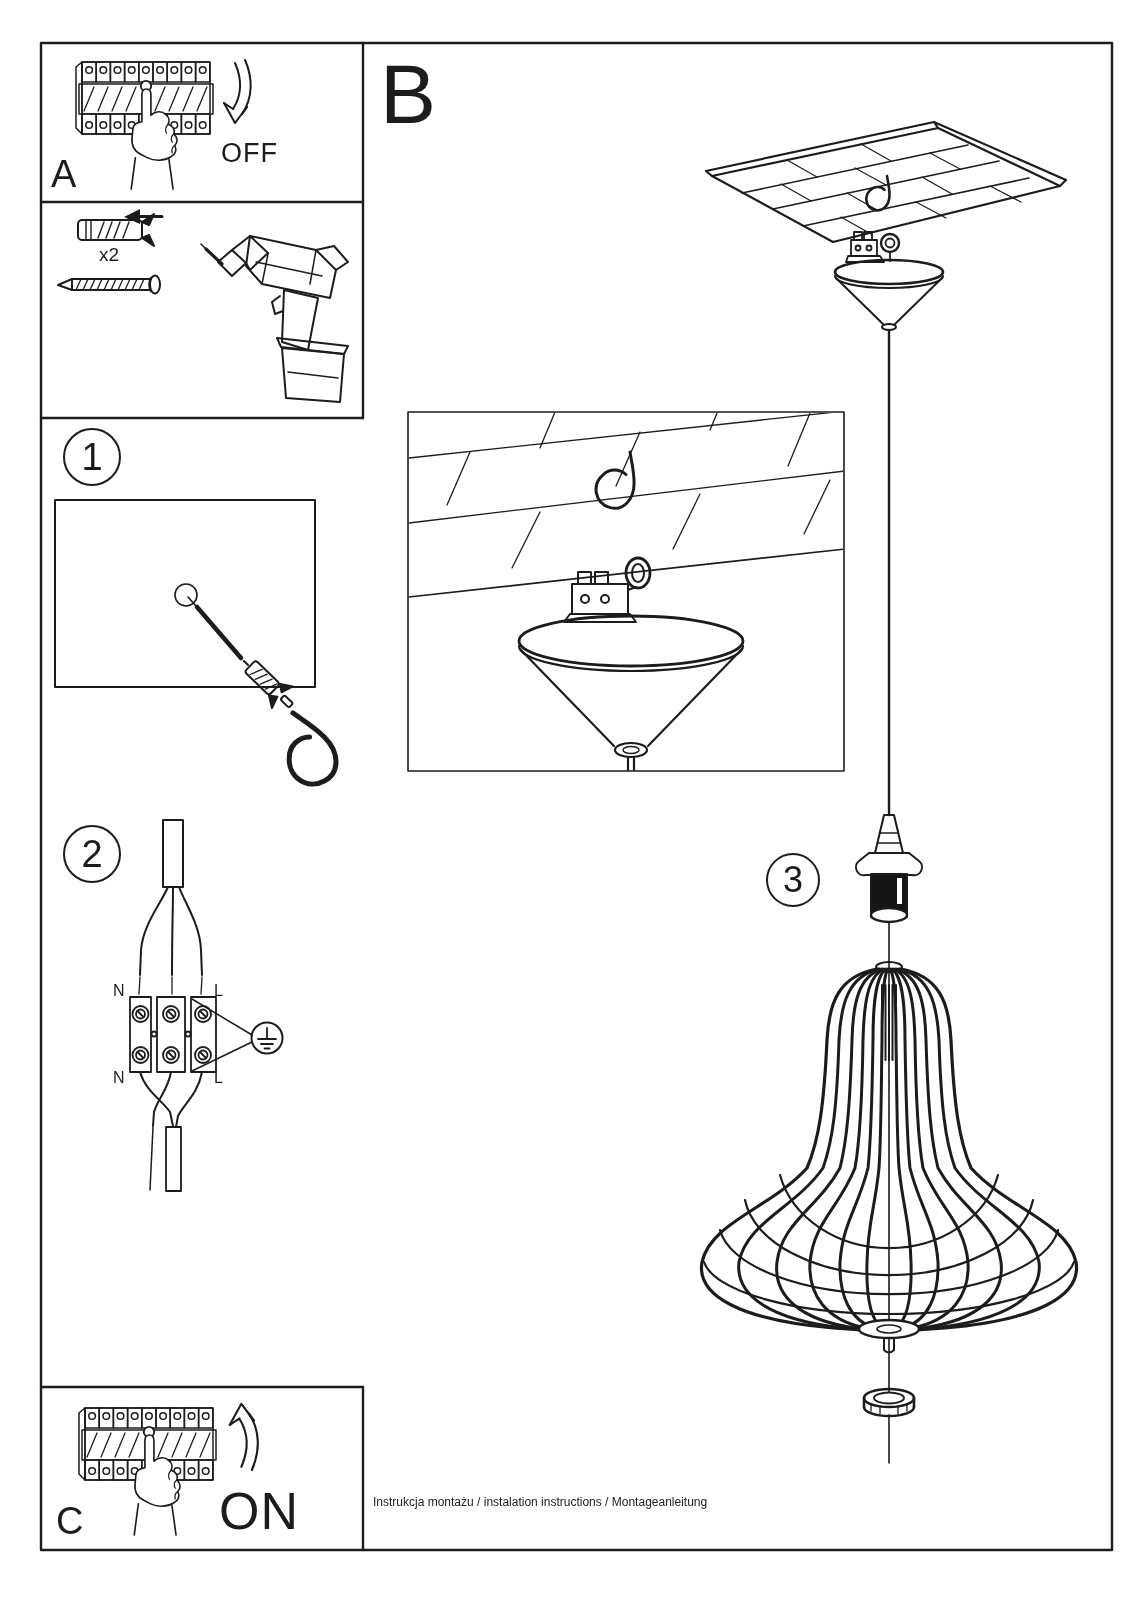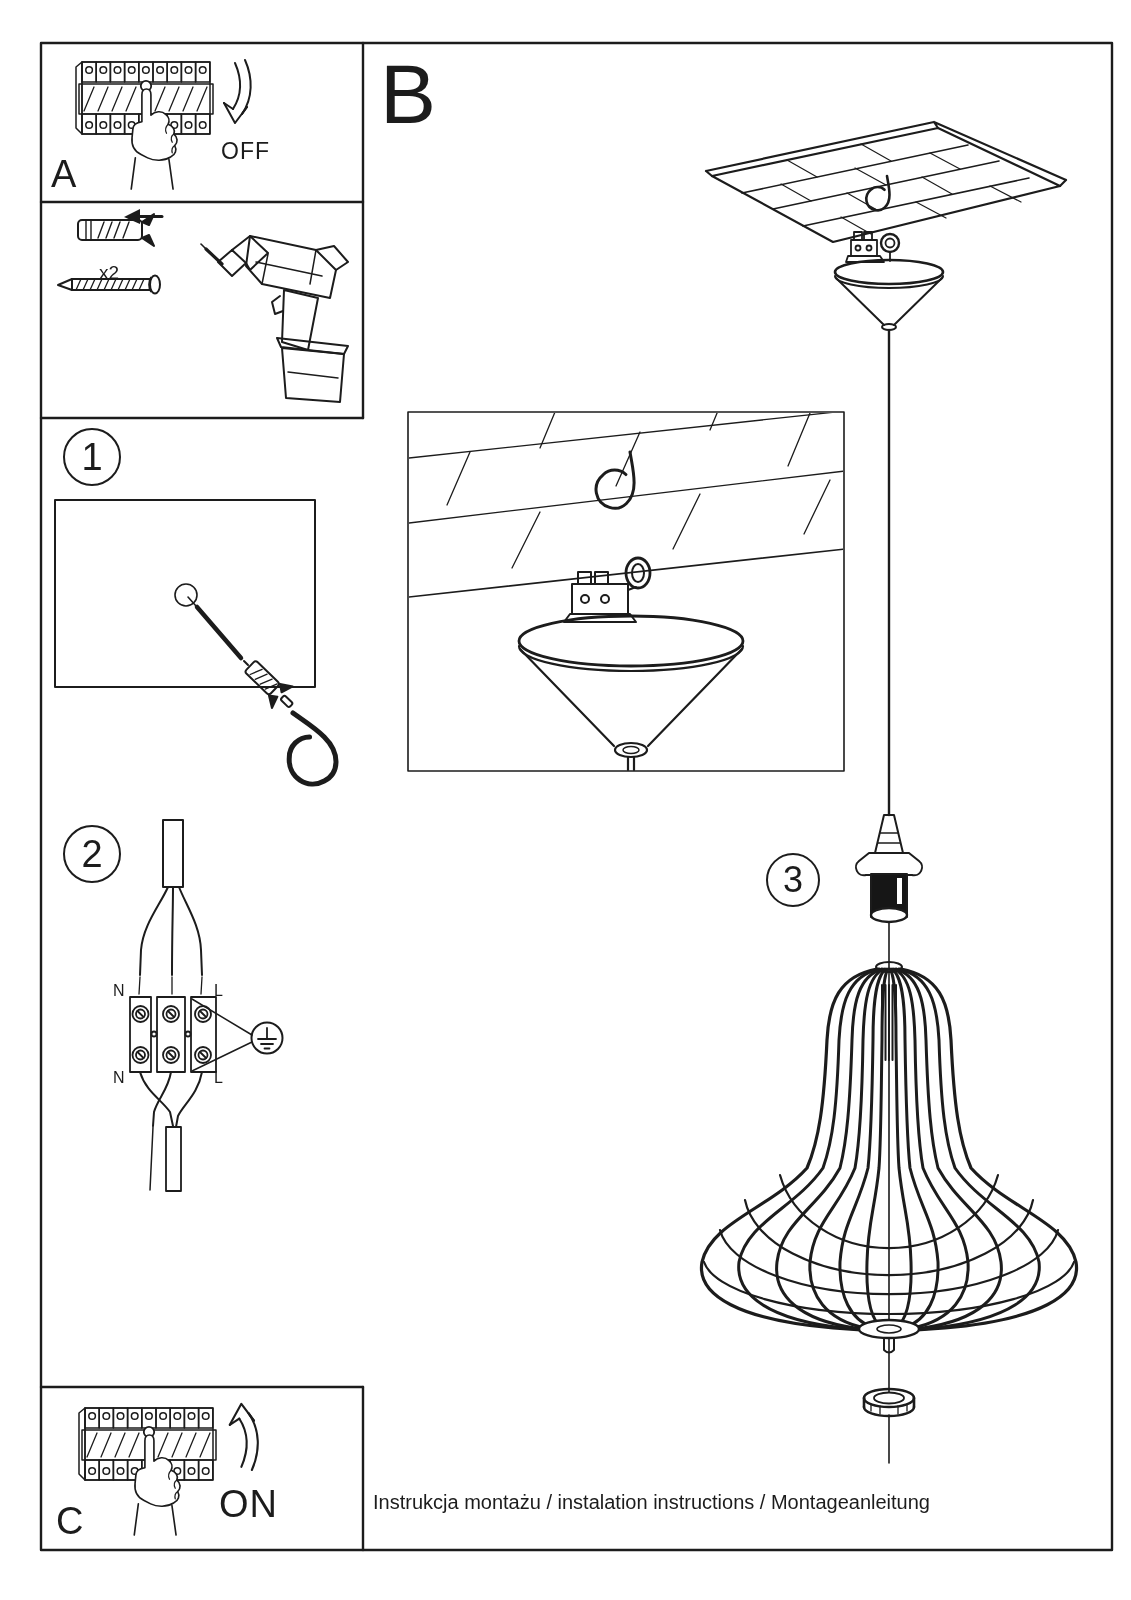--- a/index.html
+++ b/index.html
@@ -4,40 +4,40 @@
 <style>
   html,body{margin:0;padding:0;background:#e8e8e8;}
   .sheet{
     position:relative;width:1131px;height:1600px;background:#ffffff;
     font-family:"Liberation Sans","DejaVu Sans",sans-serif;color:#1c1c1c;
     overflow:hidden;margin:0 auto;
   }
   .sheet svg{position:absolute;left:0;top:0;}
   .lbl{position:absolute;line-height:1;white-space:nowrap;color:#1c1c1c;}
   .lbl-a{left:51px;top:155px;font-size:38px;}
-  .lbl-off{left:221px;top:140px;font-size:23px;letter-spacing:1px;}
-  .lbl-x2{left:99px;top:245px;font-size:19px;margin-top:18px;}
+  .lbl-off{left:221px;top:140px;font-size:27px;letter-spacing:1px;}
+  .lbl-x2{left:99px;top:245px;font-size:19px;}
   .lbl-b{left:380px;top:52px;font-size:84px;}
   .lbl-c{left:56px;top:1502px;font-size:38px;}
-  .lbl-on{left:219px;top:1485px;font-size:38px;letter-spacing:1px;}
+  .lbl-on{left:219px;top:1485px;font-size:52px;letter-spacing:1px;}
   .lbl-n-top{left:113px;top:983px;font-size:16px;}
   .lbl-l-top{left:214px;top:983px;font-size:16px;}
   .lbl-n-bot{left:113px;top:1070px;font-size:16px;}
   .lbl-l-bot{left:214px;top:1070px;font-size:16px;}
   .step-badge{
     position:absolute;border:2.5px solid #1c1c1c;border-radius:50%;
     display:flex;align-items:center;justify-content:center;
     font-size:38px;background:#fff;
   }
   .badge-1{left:63px;top:428px;width:54px;height:54px;}
   .badge-2{left:63px;top:825px;width:54px;height:54px;}
   .badge-3{left:766px;top:853px;width:50px;height:50px;font-size:36px;}
   .footer{
     position:absolute;left:373px;top:1489px;width:720px;
-    font-size:20px;line-height:27.5px;
+    font-size:12px;line-height:27.5px;
   }
 </style>
 </head>
 <body>
 
 <div class="sheet">
 
 <svg width="1131" height="1600" viewBox="0 0 1131 1600" fill="none" stroke="#1c1c1c" stroke-width="2" stroke-linecap="round" stroke-linejoin="round">
 
   <defs>

